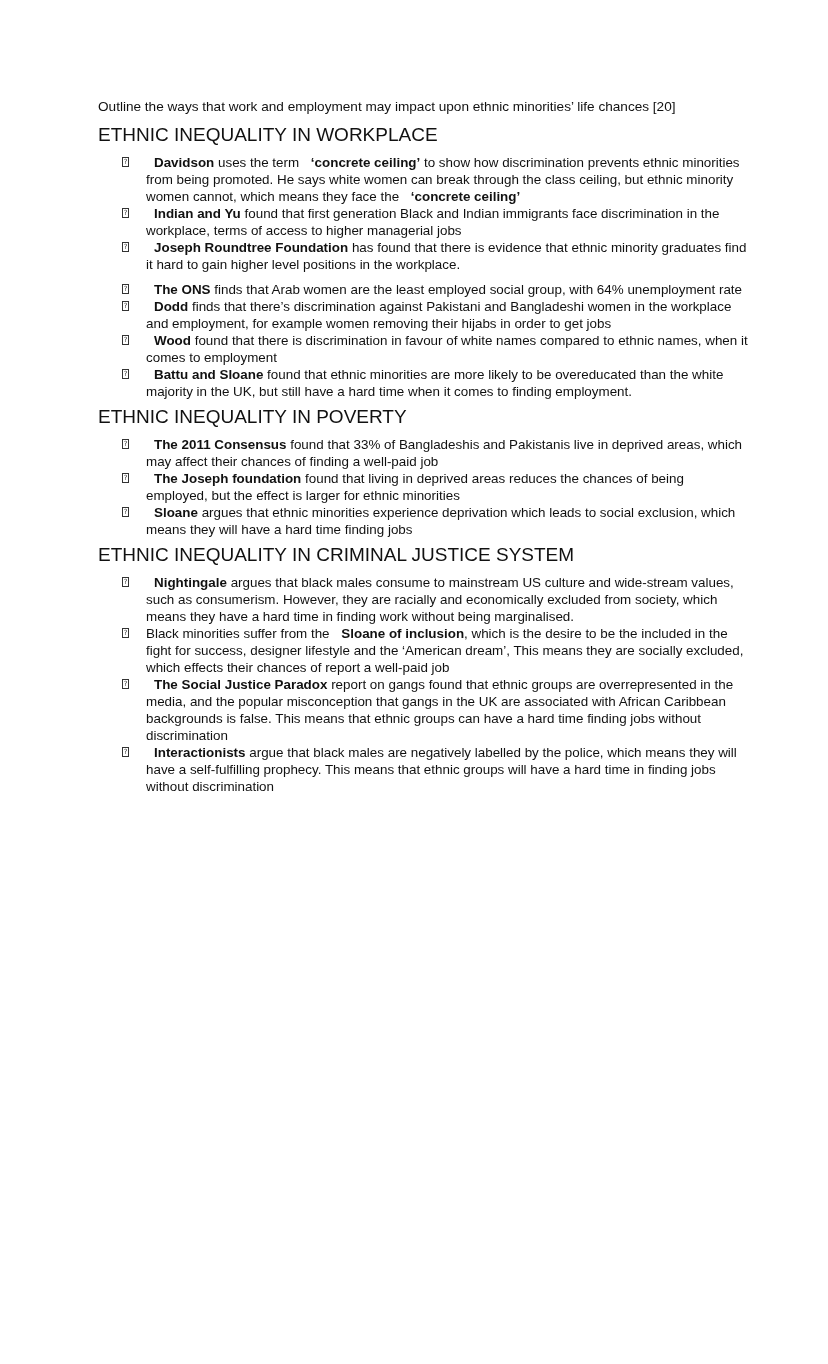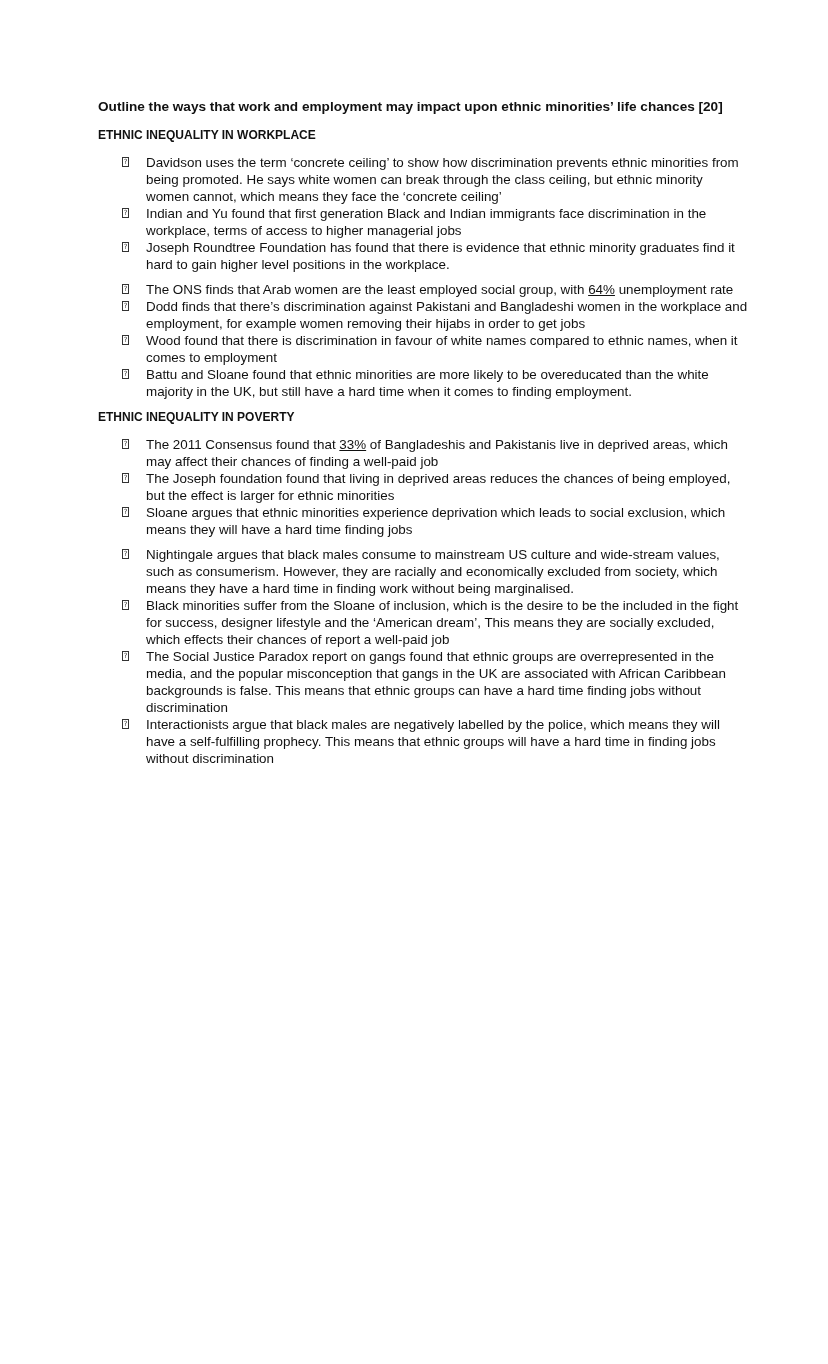--- a/index.html
+++ b/index.html
@@ -16,28 +16,28 @@
       font-size: 13.4px;
       line-height: 17px;
     }
     .page {
       position: absolute;
       left: 98px;
       top: 98px;
       width: 650px;
     }
     .title {
-      font-weight: bold;
+      font-weight: normal;
       font-size: 13.6px;
       margin: 0 0 10px 0;
       line-height: 18px;
     }
     .section-heading {
-      font-weight: bold;
-      font-size: 12px;
+      font-weight: normal;
+      font-size: 19px;
       margin: 0 0 10px 0;
       line-height: 18px;
     }
     .section {
       margin-bottom: 8px;
     }
     ul.items {
       list-style: none;
       margin: 0;
       padding: 0;
@@ -54,22 +54,22 @@
       width: 7px;
       height: 10px;
       border: 1px solid #333;
       box-sizing: border-box;
       font-size: 7px;
       line-height: 8px;
       text-align: center;
       color: #333;
       font-family: "DejaVu Sans", sans-serif;
     }
-    .b { font-weight: normal; }
-    .u { text-decoration: underline; }
+    .b { font-weight: bold; margin-left: 8px; }
+    .u { }
   </style>
 </head>
 <body>
 
 <div class="page">
   <div class="title">Outline the ways that work and employment may impact upon ethnic minorities’ life chances [20]</div>
   <div id="sections">
       <div class="section">
         <div class="section-heading">ETHNIC INEQUALITY IN WORKPLACE</div>
         <ul class="items">
@@ -88,20 +88,21 @@
       </div>
       <div class="section">
         <div class="section-heading">ETHNIC INEQUALITY IN POVERTY</div>
         <ul class="items">
           <li class="item"><span class="bullet">?</span><span class="b">The 2011 Consensus</span><span> found that </span><span class="u">33%</span><span> of Bangladeshis and Pakistanis live in deprived areas, which may affect their chances of finding a well-paid job</span></li>
           <li class="item"><span class="bullet">?</span><span class="b">The Joseph foundation</span><span> found that living in deprived areas reduces the chances of being employed, but the effect is larger for ethnic minorities</span></li>
           <li class="item"><span class="bullet">?</span><span class="b">Sloane</span><span> argues that ethnic minorities experience deprivation which leads to social exclusion, which means they will have a hard time finding jobs</span></li>
         </ul>
       </div>
       <div class="section">
+        <div class="section-heading">ETHNIC INEQUALITY IN CRIMINAL JUSTICE SYSTEM</div>
         <ul class="items">
           <li class="item"><span class="bullet">?</span><span class="b">Nightingale</span><span> argues that black males consume to mainstream US culture and wide-stream values, such as consumerism. However, they are racially and economically excluded from society, which means they have a hard time in finding work without being marginalised.</span></li>
           <li class="item"><span class="bullet">?</span><span>Black minorities suffer from the </span><span class="b">Sloane of inclusion</span><span>, which is the desire to be the included in the fight for success, designer lifestyle and the ‘American dream’, This means they are socially excluded, which effects their chances of report a well-paid job</span></li>
           <li class="item"><span class="bullet">?</span><span class="b">The Social Justice Paradox</span><span> report on gangs found that ethnic groups are overrepresented in the media, and the popular misconception that gangs in the UK are associated with African Caribbean backgrounds is false. This means that ethnic groups can have a hard time finding jobs without discrimination</span></li>
           <li class="item"><span class="bullet">?</span><span class="b">Interactionists</span><span> argue that black males are negatively labelled by the police, which means they will have a self-fulfilling prophecy. This means that ethnic groups will have a hard time in finding jobs without discrimination</span></li>
         </ul>
       </div>
     </div>
 </div>
 

